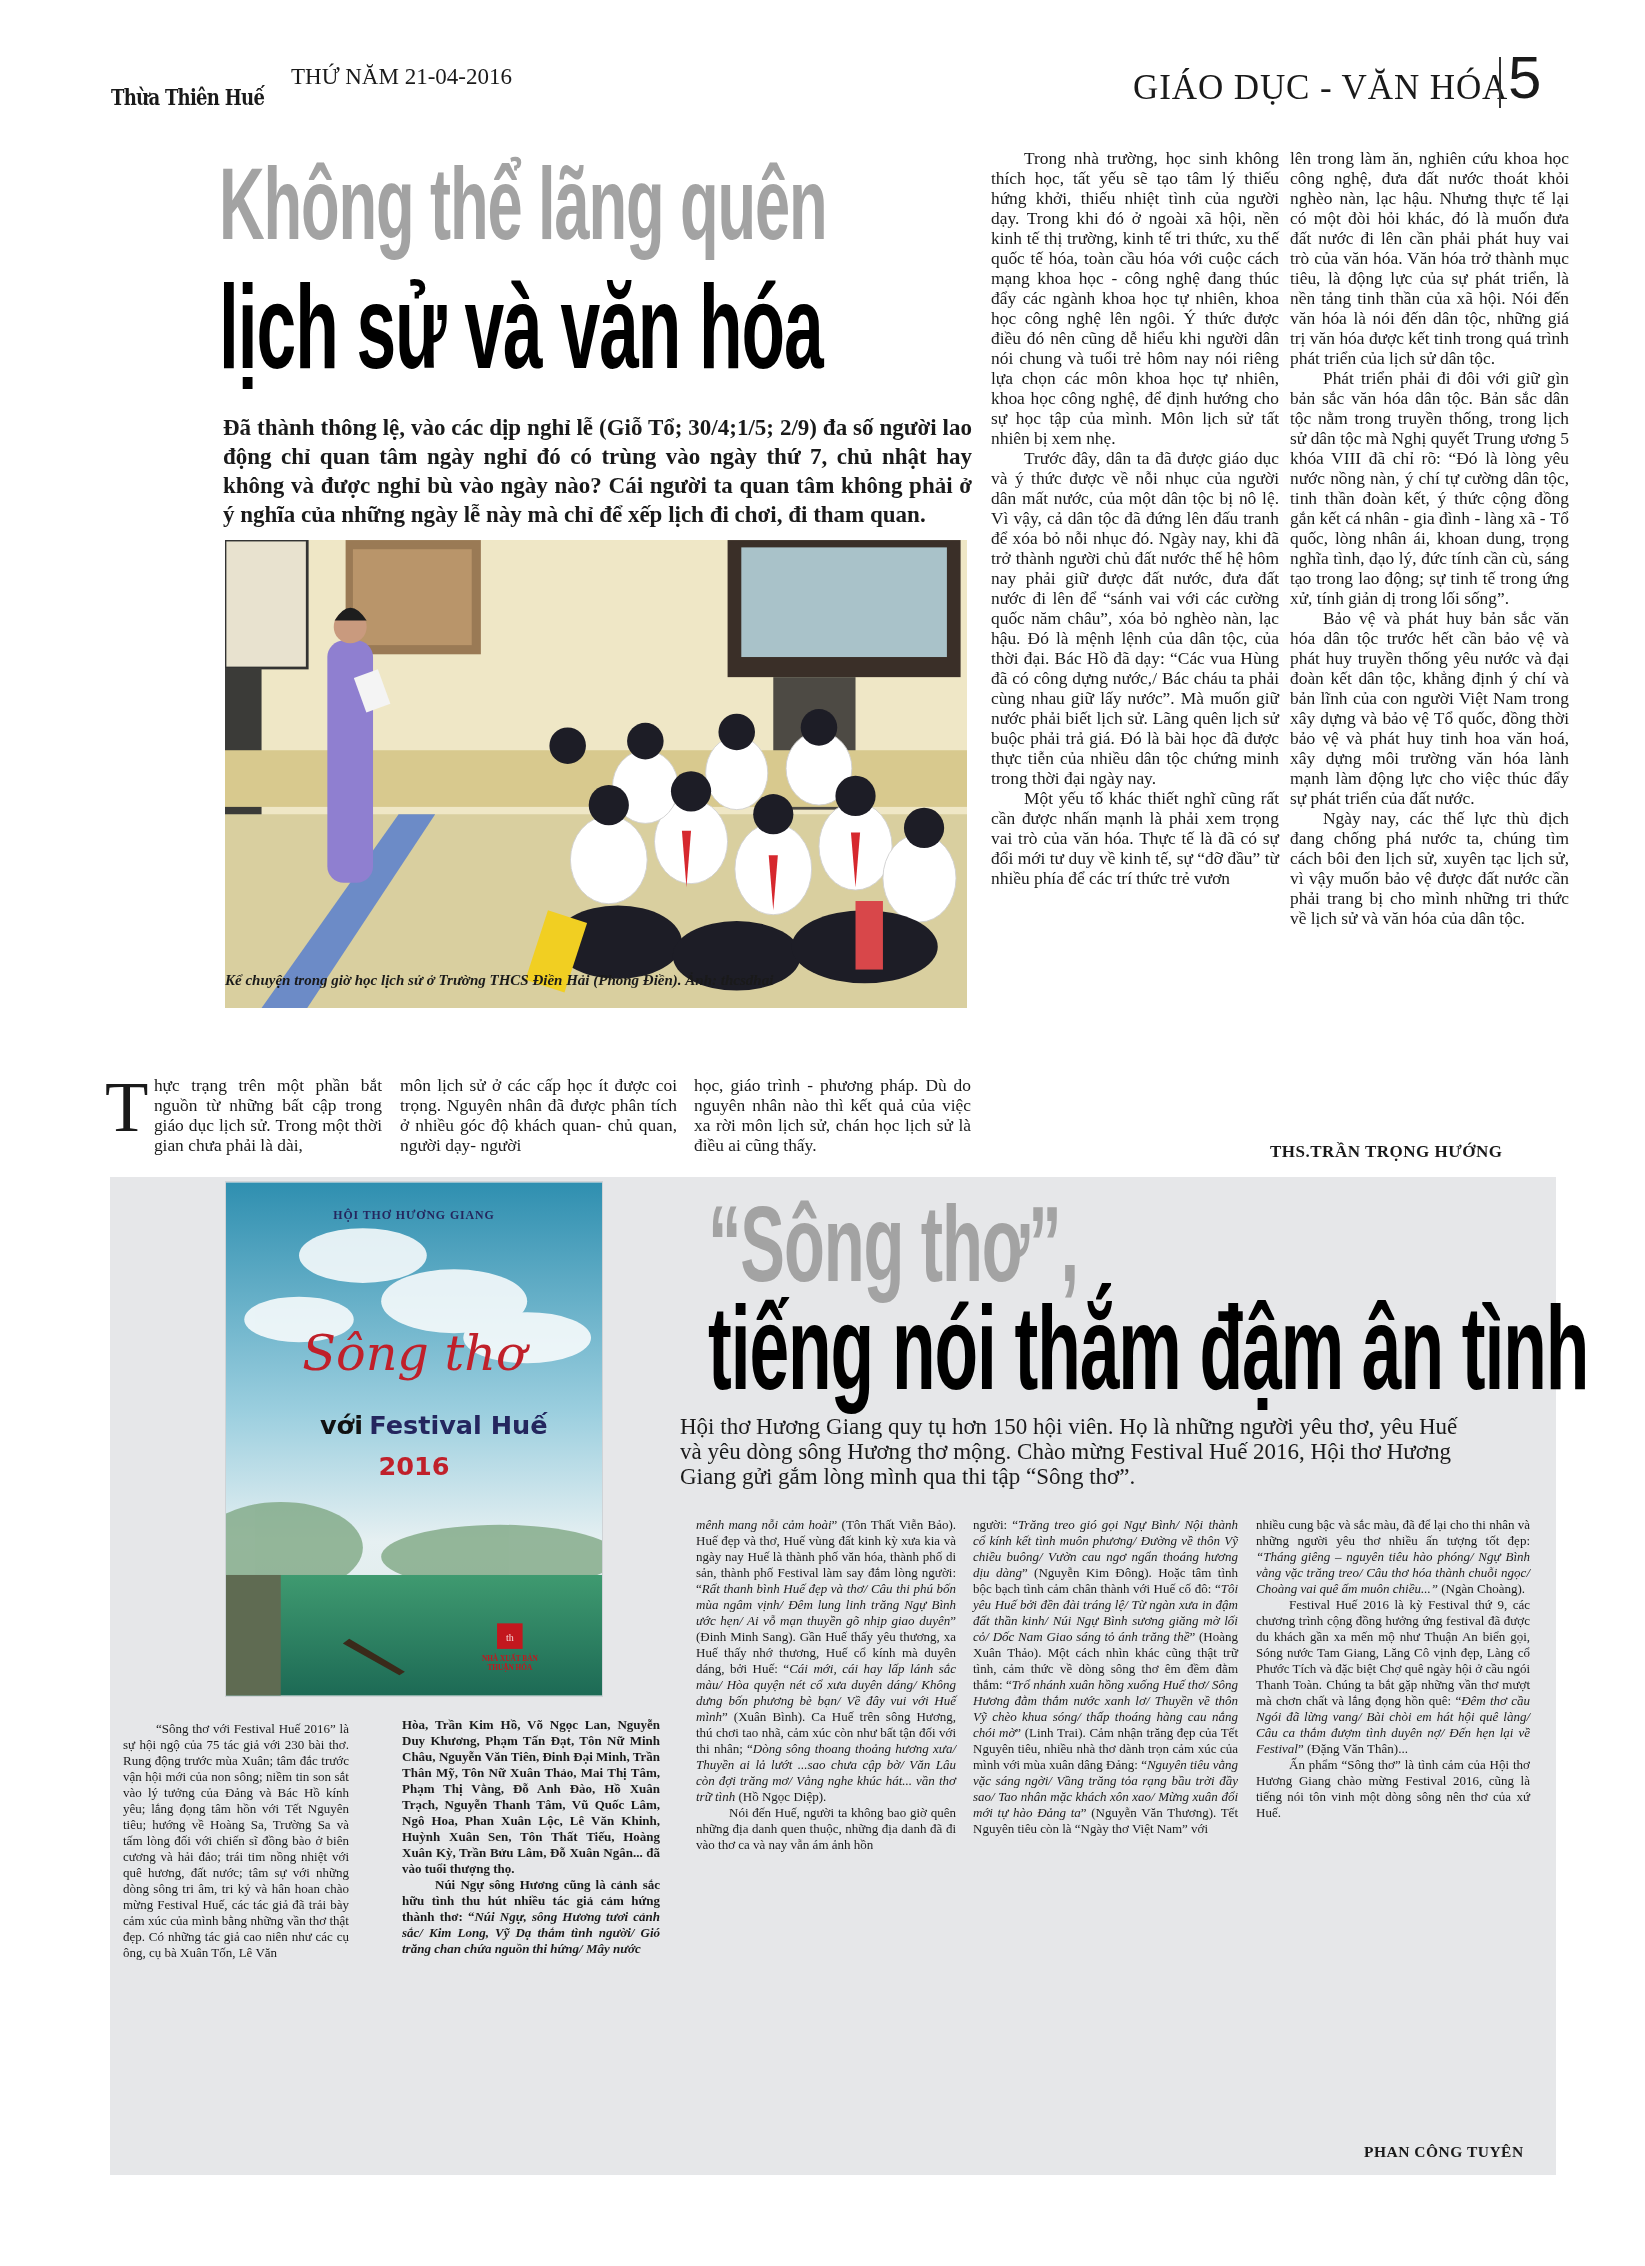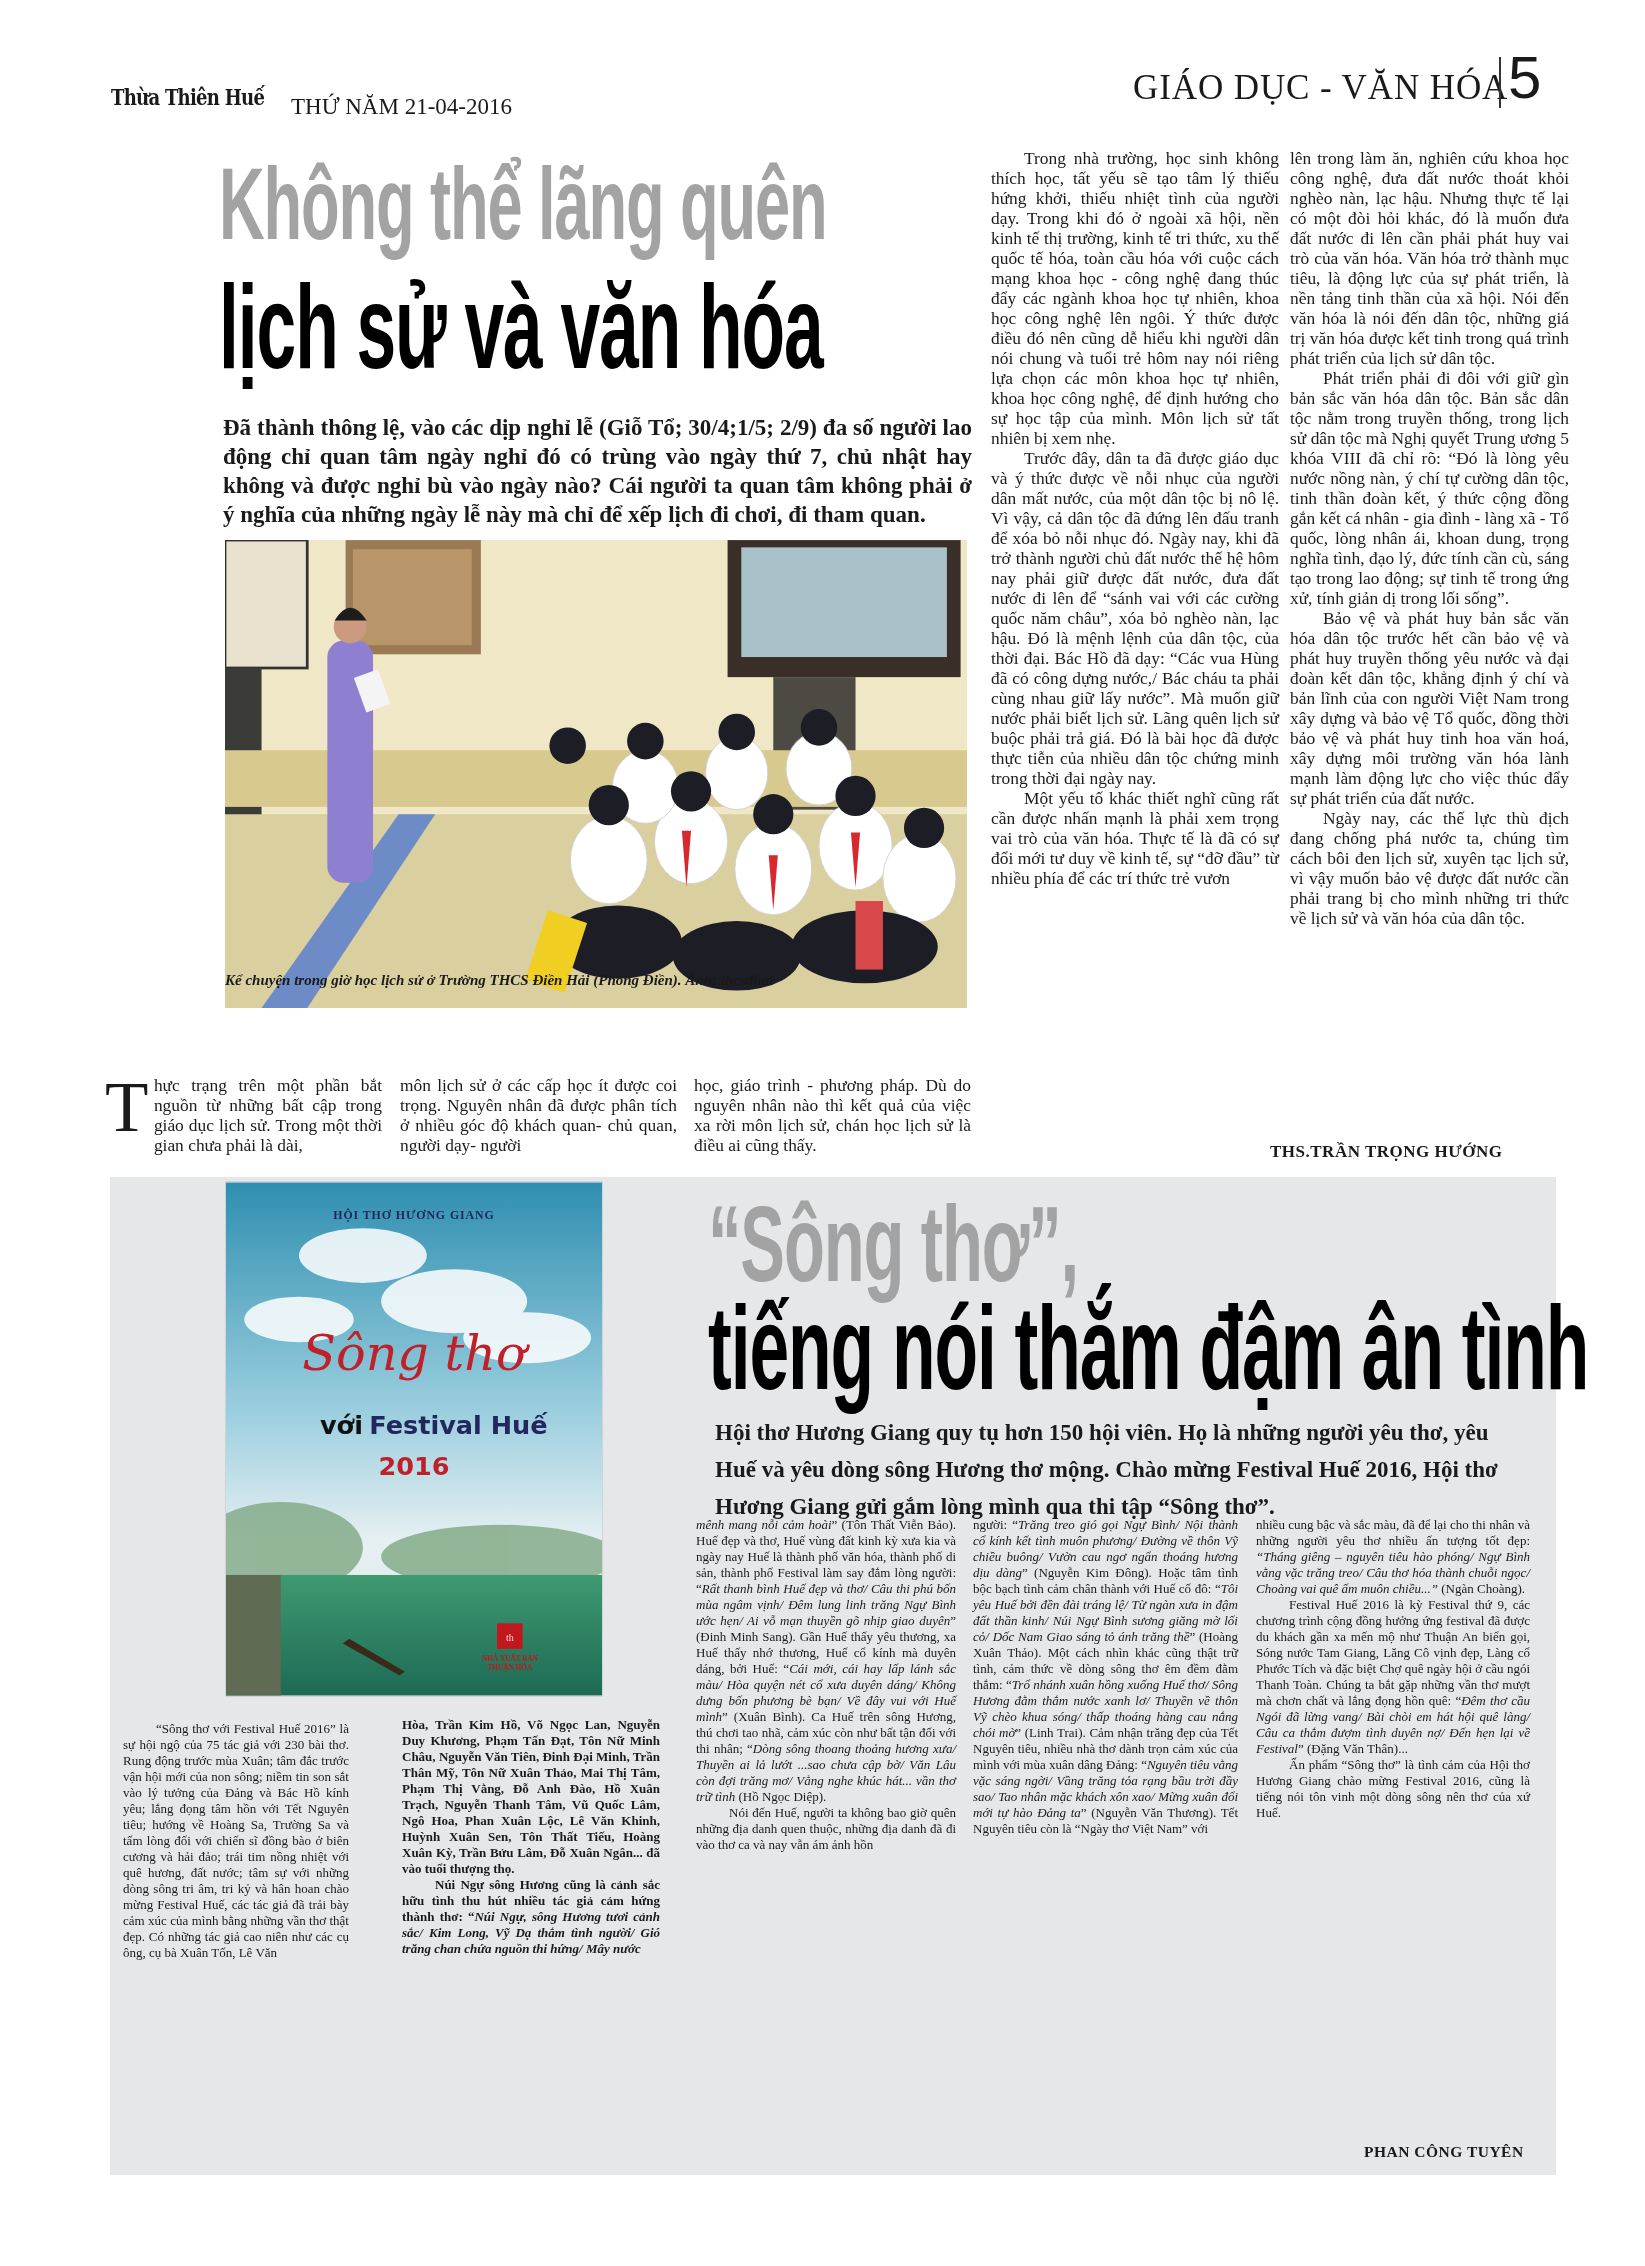--- a/index.html
+++ b/index.html
@@ -3,21 +3,21 @@
 <meta charset="utf-8">
 <style>
   html, body { margin:0; padding:0; background:#ffffff; }
   body { width:1646px; height:2266px; position:relative; overflow:hidden;
          font-family:"Liberation Serif", "DejaVu Serif", serif; color:#1a1a1a; }
   .abs { position:absolute; }
 
   
   .masthead { left:111px; top:84px; font-family:"DejaVu Serif", serif; font-weight:bold;
               font-size:22px; letter-spacing:-0.9px; transform:scaleX(0.82); transform-origin:left; }
-  .date { left:291px; top:94px; font-size:23px; }
+  .date { left:291px; top:64px; font-size:23px; }
   .section { left:1133px; top:68px; font-size:35px; letter-spacing:0.9px; }
   .pg-div { left:1499px; top:57px; width:1.8px; height:51px; background:#333; }
   .pg-num { left:1508px; top:48px; font-family:"Liberation Sans", sans-serif; font-size:60px; line-height:1; }
 
   
   .hl { font-family:"Liberation Sans", "DejaVu Sans", sans-serif; font-weight:bold;
         transform-origin:left top; white-space:nowrap; letter-spacing:-1.8px; }
   .hl1a { left:219px; top:146px; font-size:102px; color:#a3a3a3; transform:scaleX(0.62); }
   .hl1b { left:219px; top:258px; font-size:119px; color:#000; transform:scaleX(0.60); }
 
@@ -35,21 +35,21 @@
   .dropcap { float:left; font-size:71px; line-height:57px; margin:3.7px 5.5px 0 0; }
   .col4 { left:991px; top:148px; width:288px; }
   .col5 { left:1290px; top:148px; width:279px; }
   .byline1 { left:1270px; top:1142px; font-weight:bold; font-size:17px; letter-spacing:0.5px; }
 
   
   .box { left:110px; top:1177px; width:1446px; height:998px; background:#e6e7e9; }
   .cover { left:225px; top:1181px; width:376px; height:514px; overflow:hidden; border:1.8px solid #cfd3d6;text-align:center; }
   .hl2a { left:708px; top:1181px; font-size:108px; color:#a3a3a3; transform:scaleX(0.62); }
   .hl2b { left:708px; top:1279px; font-size:119px; color:#000; transform:scaleX(0.60); }
-  .lead2 { left:715px; top:1414px; width:786px; font-weight:bold; font-size:23px; line-height:37px; }
+  .lead2 { left:680px; top:1414px; width:786px; font-weight:normal; font-size:23px; line-height:25px; }
   .c2 { font-size:13px; line-height:16px; text-align:justify; }
   .c2 p { margin:0; text-indent:33px; }
   .c2 p.noind { text-indent:0; }
   .c2 i { font-style:italic; }
   .b1 { left:123px; top:1721px; width:226px; }
   .b2 { left:402px; top:1717px; width:258px;font-weight:bold; }
   .b3 { left:696px; top:1517px; width:260px; }
   .b4 { left:973px; top:1517px; width:265px; }
   .b5 { left:1256px; top:1517px; width:274px; }
   .byline2 { left:1364px; top:2143px; font-weight:bold; font-size:15.5px; letter-spacing:0.5px; }

